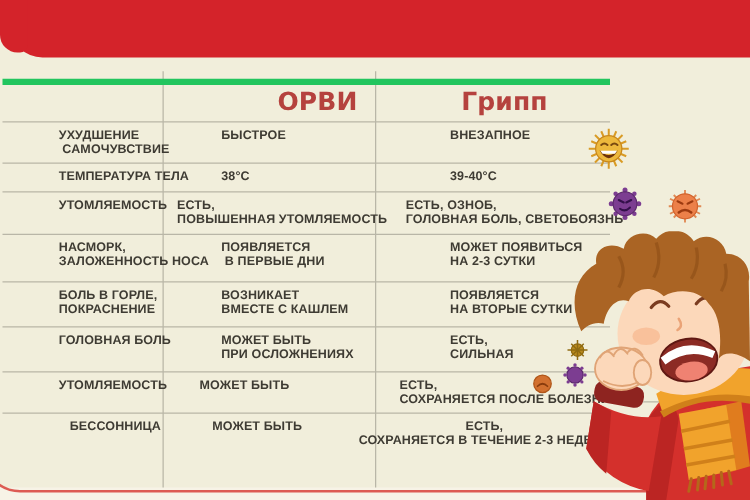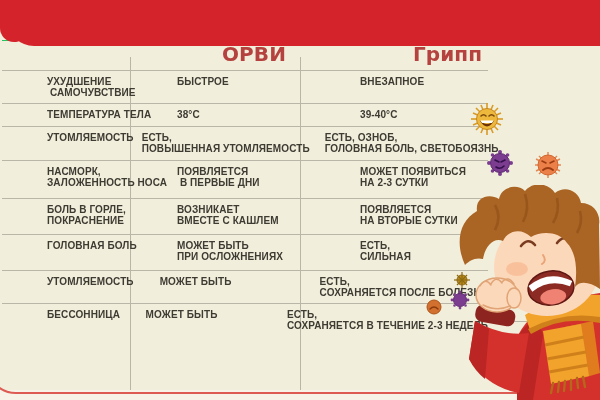--- a/index.html
+++ b/index.html
@@ -12,36 +12,36 @@
   
   #banner{position:absolute;left:8px;top:-8px;width:600px;height:54px;
     background:#d4232a;border-radius:0 0 0 26px;}
   #banner-fold{position:absolute;left:0;top:0;width:22px;height:42px;
     background:#d4232a;border-radius:0 0 6px 14px;}
   #title{position:absolute;left:0;top:7px;width:600px;text-align:center;
     font-family:"DejaVu Sans","Liberation Sans",sans-serif;
     font-weight:bold;font-size:25px;color:#ffffff;letter-spacing:.4px;
     text-shadow:0 2px 2px rgba(110,15,15,.35);}
   
-  #table{position:absolute;left:2px;top:40px;width:486px;
-    border-top:1px solid #22c55e;}
+  #table{position:absolute;left:2px;top:63px;width:486px;
+    border-top:5px solid #22c55e;}
   .row{display:flex;box-sizing:border-box;border-bottom:1px solid #b9b6a7;}
-  .row.last{border-bottom:none;}
+  .row.last{border-bottom:none;text-align:center;}
   .hdr{height:30px;}
   .h1{height:33px}.h2{height:23px}.h3{height:34px}.h4{height:38px}.h5{height:35px}
   .h6{height:36px}.h7{height:36px}.h8{height:33px}.h9{height:35px}
   .cell{box-sizing:border-box;padding-top:5px;font-size:10px;line-height:11px;
     font-weight:bold;color:#3e3b33;white-space:pre;letter-spacing:.1px;overflow:visible;}
   .c1{width:128px;padding-left:6px;margin-left:39px;}
   .c2{width:170px;padding-left:8px;}
   .c3{flex:1;padding-left:21px;}
   .colhead{font-size:20px;line-height:22px;color:#b5423e;padding-top:2px;
     font-family:"DejaVu Sans","Liberation Sans",sans-serif;}
   .colhead.c2{text-align:center;padding-left:0;}
-  .colhead.c3{padding-left:30px;margin-left:44px;}
+  .colhead.c3{padding-left:30px;}
   .vline{position:absolute;top:57px;width:1px;height:333px;background:#b9b6a7;}
   #vline1{left:130px;} #vline2{left:300px;}
   .hline-ext{position:absolute;left:488px;width:42px;height:1px;background:#b9b6a7;}
   #hext1{top:321px;} #hext2{top:354px;}
   
   #card-edge{position:absolute;left:-14px;top:-60px;width:700px;height:450px;
     border:2px solid #dd5b53;border-radius:30px;pointer-events:none;}
   
   #viruses{position:absolute;left:455px;top:95px;}
   #boy{position:absolute;left:425px;top:185px;}

